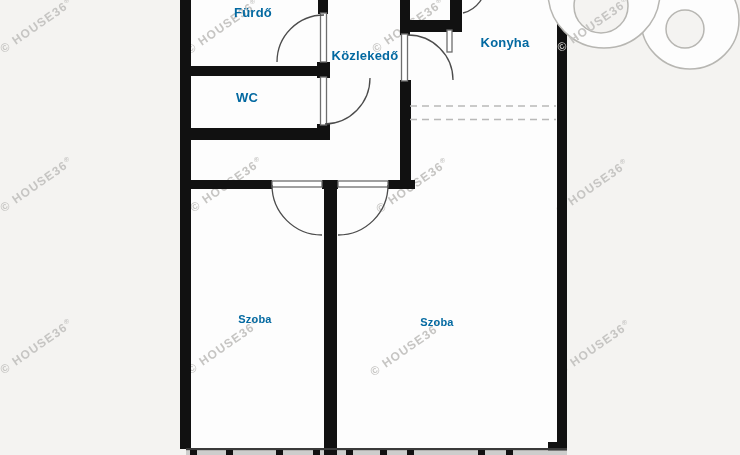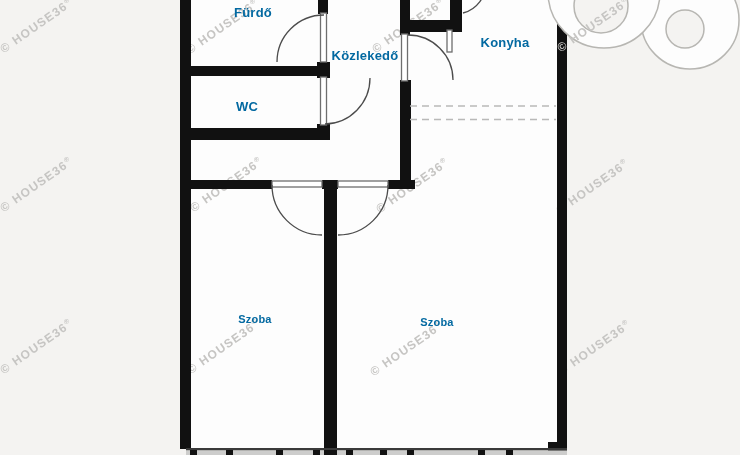--- a/index.html
+++ b/index.html
@@ -104,21 +104,21 @@
         <rect x="407" y="450" width="7" height="5"></rect>
         <rect x="478" y="450" width="7" height="5"></rect>
         <rect x="506" y="450" width="7" height="5"></rect>
       </g>
     </g>
   </svg>
 
   <div class="layer">
     <div class="label" style="left:253px;top:12px">Fürdő</div>
     <div class="label" style="left:365px;top:55px">Közlekedő</div>
-    <div class="label" style="left:247px;top:106px">WC</div>
+    <div class="label" style="left:247px;top:97px">WC</div>
     <div class="label" style="left:505px;top:42px">Konyha</div>
     <div class="label big" style="left:255px;top:319px">Szoba</div>
     <div class="label big" style="left:437px;top:322px">Szoba</div>
   </div>
 
   <svg class="layer" width="740" height="455" viewBox="0 0 740 455">
     <g stroke-width="1.5" stroke="#b7b6b2">
       <circle cx="690" cy="20" r="49" fill="#fdfdfd"></circle>
       <circle cx="685" cy="29" r="19" fill="#f4f3f1"></circle>
       <circle cx="604" cy="-8" r="56" fill="#fdfdfd"></circle>

